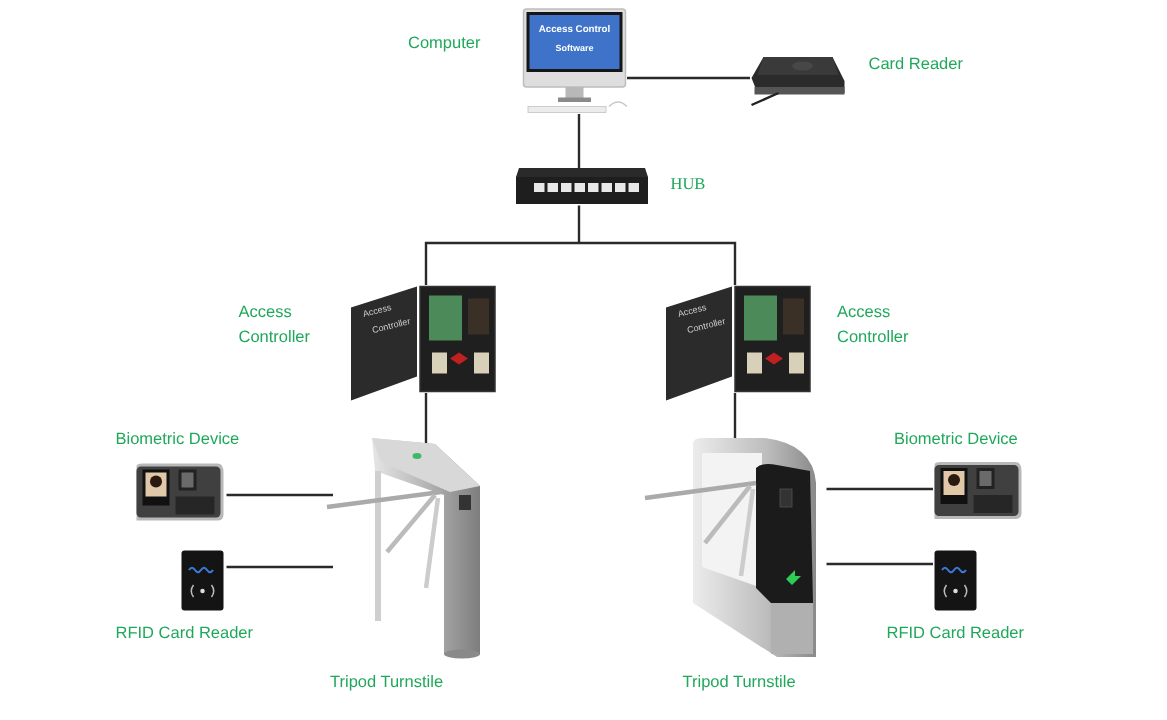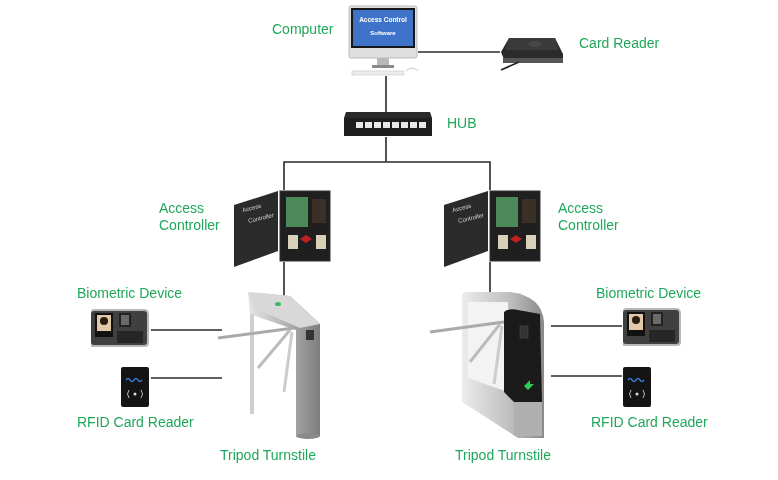--- a/index.html
+++ b/index.html
@@ -1,17 +1,17 @@
 <!DOCTYPE html>
 <html><head>
 <meta charset="utf-8">
 <style>
   html, body { margin:0; padding:0; background:#ffffff; }
   body { width:778px; height:480px; position:relative; overflow:hidden; font-family:"Liberation Sans", sans-serif; }
-  .label { position:absolute; color:#1fa85a; font-size:14px; line-height:17px; white-space:nowrap; }
+  .label { position:absolute; color:#1fa85a; font-size:11px; line-height:17px; white-space:nowrap; }
   .abs { position:absolute; }
   svg.wires { position:absolute; left:0; top:0; }
 </style>
 </head>
 <body>
 
 <svg class="wires" width="778" height="480">
   <g stroke="#2a2a2a" stroke-width="1.6" fill="none">
     <line x1="418" y1="52" x2="500" y2="52"></line>
     <line x1="386" y1="76" x2="386" y2="112"></line>
@@ -61,21 +61,21 @@
         <rect x="23" y="12" width="7" height="6"></rect>
       <rect x="32" y="12" width="7" height="6"></rect>
         <rect x="41" y="12" width="7" height="6"></rect>
       <rect x="50" y="12" width="7" height="6"></rect>
         <rect x="59" y="12" width="7" height="6"></rect>
       <rect x="68" y="12" width="7" height="6"></rect>
         <rect x="77" y="12" width="7" height="6"></rect>
     </g>
   </svg>
 </div>
-<div class="label" style="left: 447px; top: 115px; color: rgb(31, 168, 90);">HUB</div>
+<div class="label" style="left: 447px; top: 115px; color: rgb(31, 168, 90); font-family: Liberation Serif, serif;">HUB</div>
 
 <div class="label" style="left: 159px; top: 200px; line-height: 17px; color: rgb(31, 168, 90);">
   <div>Access</div>
   <div>Controller</div>
 </div>
 <div class="abs" style="left:232px; top:189px;">
   <svg width="100" height="80">
     <path d="M2 16 L46 2 L46 62 L2 78 Z" fill="#2b2b2b"></path>
     <rect x="48" y="2" width="50" height="70" fill="#1f1f1f" stroke="#333"></rect>
     <rect x="54" y="8" width="22" height="30" fill="#4d8a5a"></rect>

